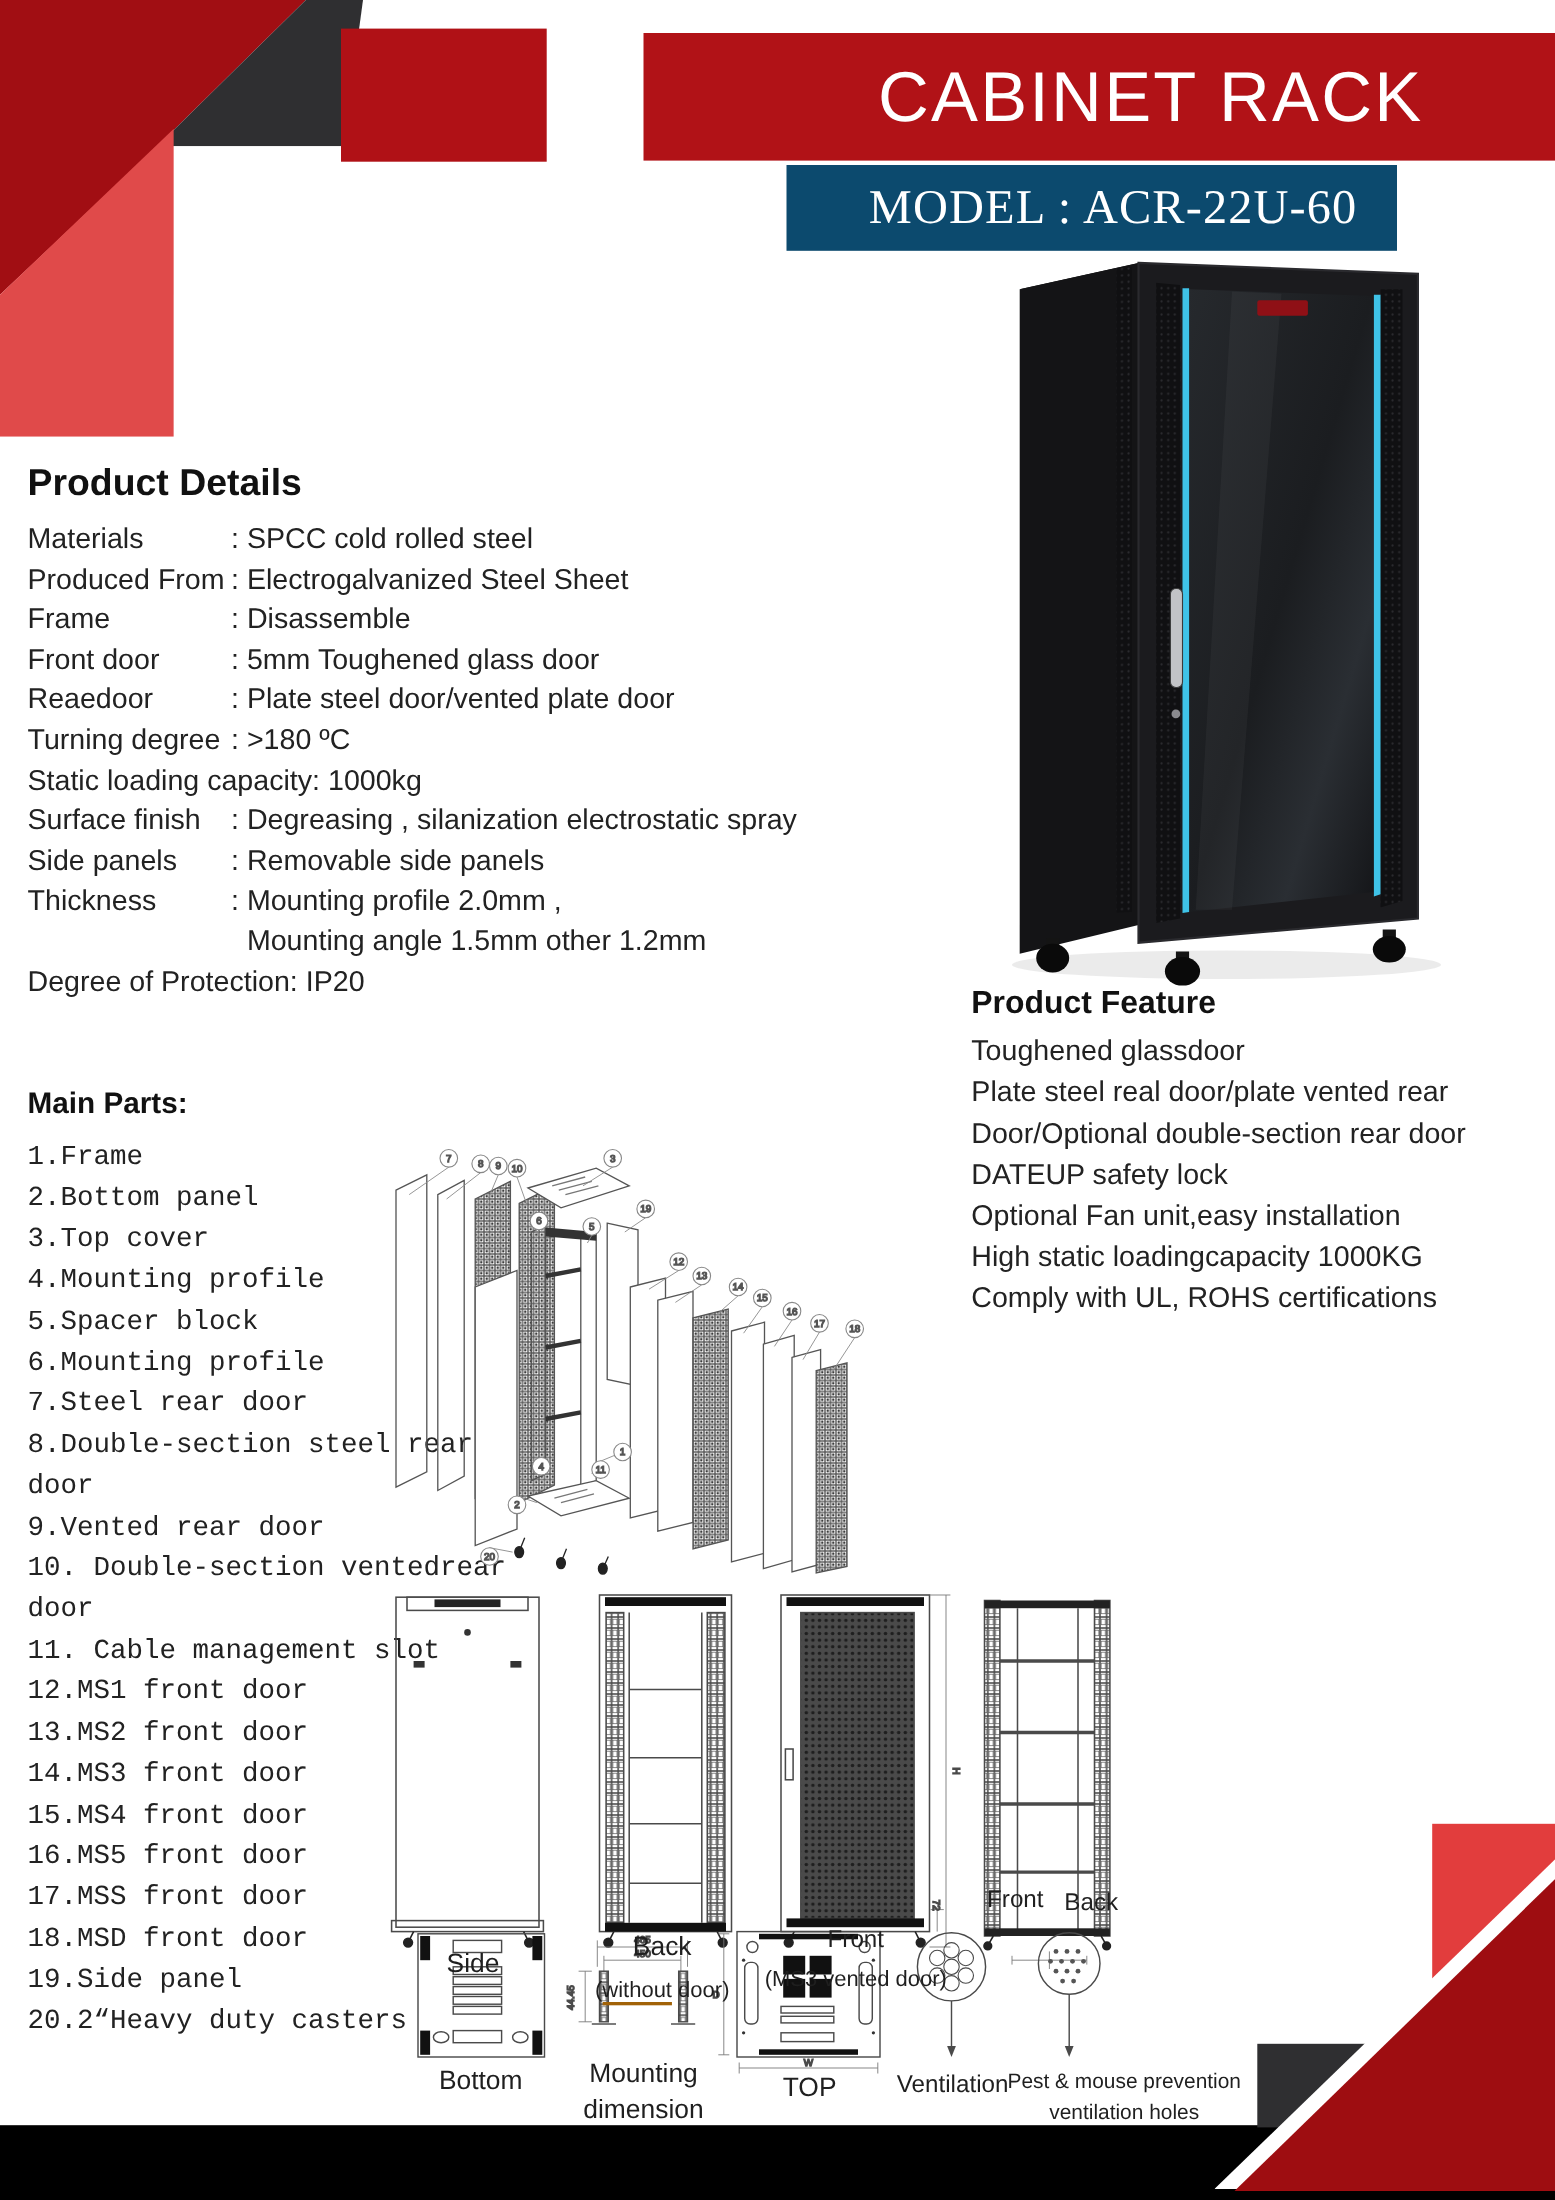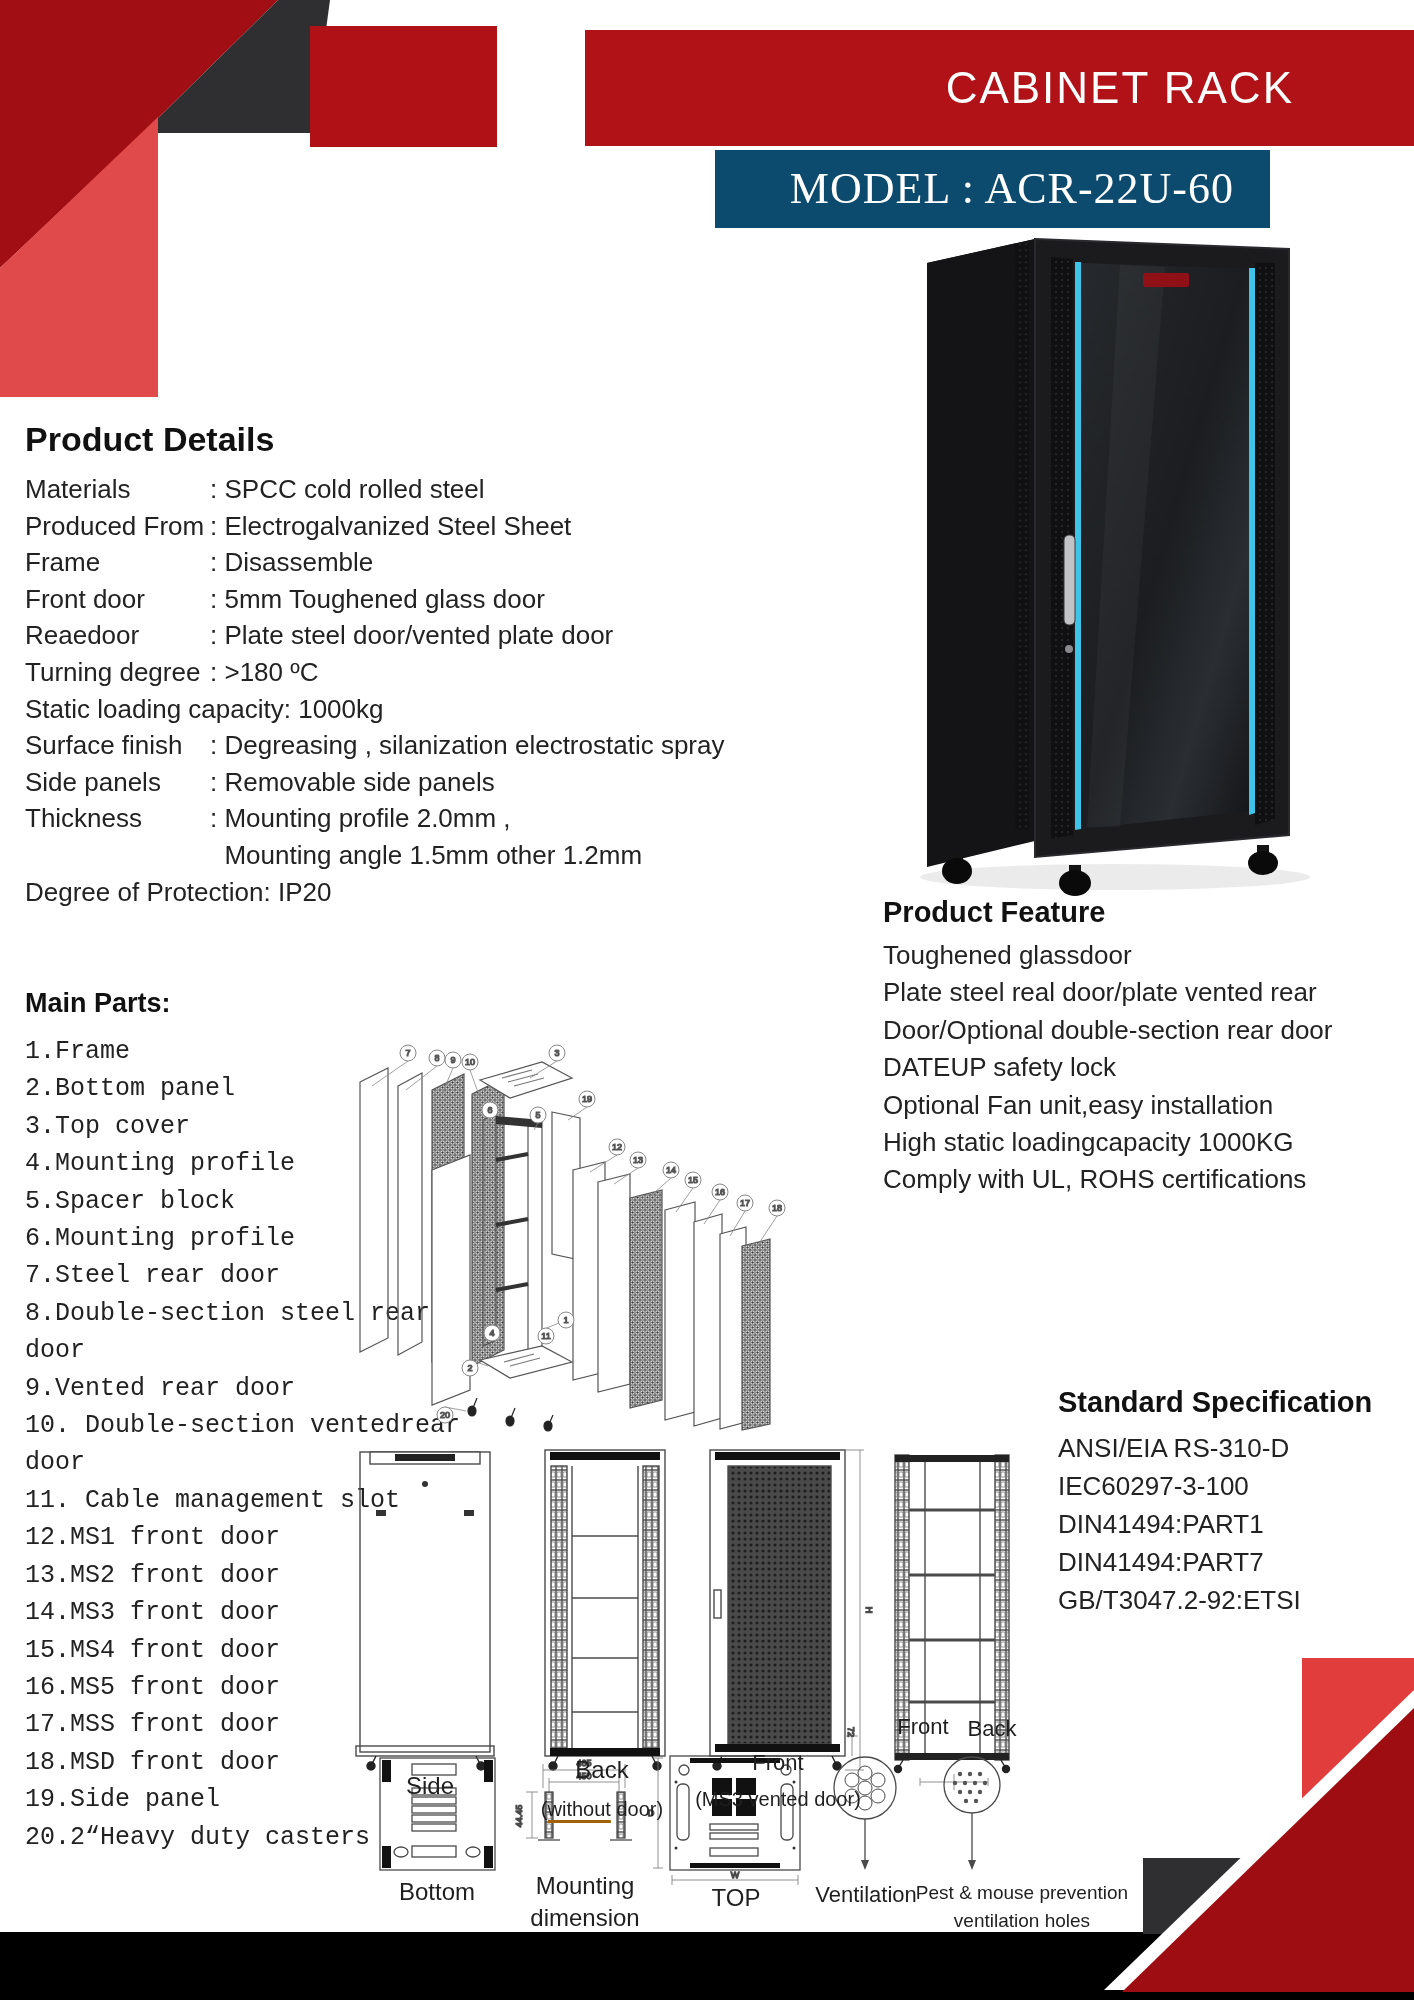--- a/index.html
+++ b/index.html
@@ -16,21 +16,21 @@
   .tl-square{left:310px;top:26px;width:187px;height:121px;background:#B01116;z-index:1;}
   .br-blackbar{left:0;top:1932px;width:1414px;height:68px;background:#000;z-index:2;}
   .br-charcoal{left:1143px;top:1858px;width:101px;height:76px;background:#2F2F31;z-index:3;}
   .br-brightred{left:1302px;top:1658px;width:112px;height:190px;background:#E23D3D;z-index:3;}
   .br-whitetri{left:1104px;top:1690px;width:310px;height:300px;background:#fff;z-index:4;
               clip-path:polygon(0 300px,310px 0,310px 300px);}
   .br-darktri{left:1122px;top:1708px;width:292px;height:284px;background:#9E0D11;z-index:5;
               clip-path:polygon(0 284px,292px 0,292px 284px);}
   
   .banner-red{left:585px;top:30px;width:829px;height:116px;background:#B11217;z-index:2;
-              color:#fff;font-size:44px;letter-spacing:2px;line-height:116px;
+              color:#fff;font-size:64px;letter-spacing:2px;line-height:116px;
               text-align:right;padding-right:120px;box-sizing:border-box;font-weight:400;}
   .banner-model{left:715px;top:150px;width:555px;height:78px;background:#0c4a6e;z-index:2;
               color:#fff;font-family:"Liberation Serif",serif;font-size:44px;line-height:78px;
               letter-spacing:1px;text-align:right;padding-right:36px;box-sizing:border-box;}
   
   .section-heading{font-weight:700;color:#111;}
   .pd{left:25px;top:420px;width:680px;}
   .pd h2{font-size:34px;margin:0 0 12px 0;font-weight:800;}
   .pd-row{display:flex;font-size:26px;line-height:36.6px;color:#222;}
   .pd-row .lbl{min-width:185px;}
@@ -188,28 +188,20 @@
     <div>13.MS2 front door</div>
     <div>14.MS3 front door</div>
     <div>15.MS4 front door</div>
     <div>16.MS5 front door</div>
     <div>17.MSS front door</div>
     <div>18.MSD front door</div>
     <div>19.Side panel</div>
     <div>20.2“Heavy duty casters</div>
   </div>
 
-  <div class="abs spec">
-    <h2 class="section-heading">Standard Specification</h2>
-    <div>ANSI/EIA RS-310-D</div>
-    <div>IEC60297-3-100</div>
-    <div>DIN41494:PART1</div>
-    <div>DIN41494:PART7</div>
-    <div>GB/T3047.2-92:ETSI</div>
-  </div>
 
   <svg class="abs" style="left:280px;top:1020px;" width="790" height="410" viewBox="0 0 790 410" fill="none" stroke="#555" stroke-width="1.2">
     <defs>
       <pattern id="vent" width="5" height="5" patternUnits="userSpaceOnUse">
         <rect width="5" height="5" fill="#ffffff"></rect>
           <circle cx="2.5" cy="2.5" r="1.2" fill="#3d3d3d" stroke="none"></circle>
       </pattern>
     </defs>
 
     <polygon points="80,62 108,48 108,318 80,332"></polygon>

